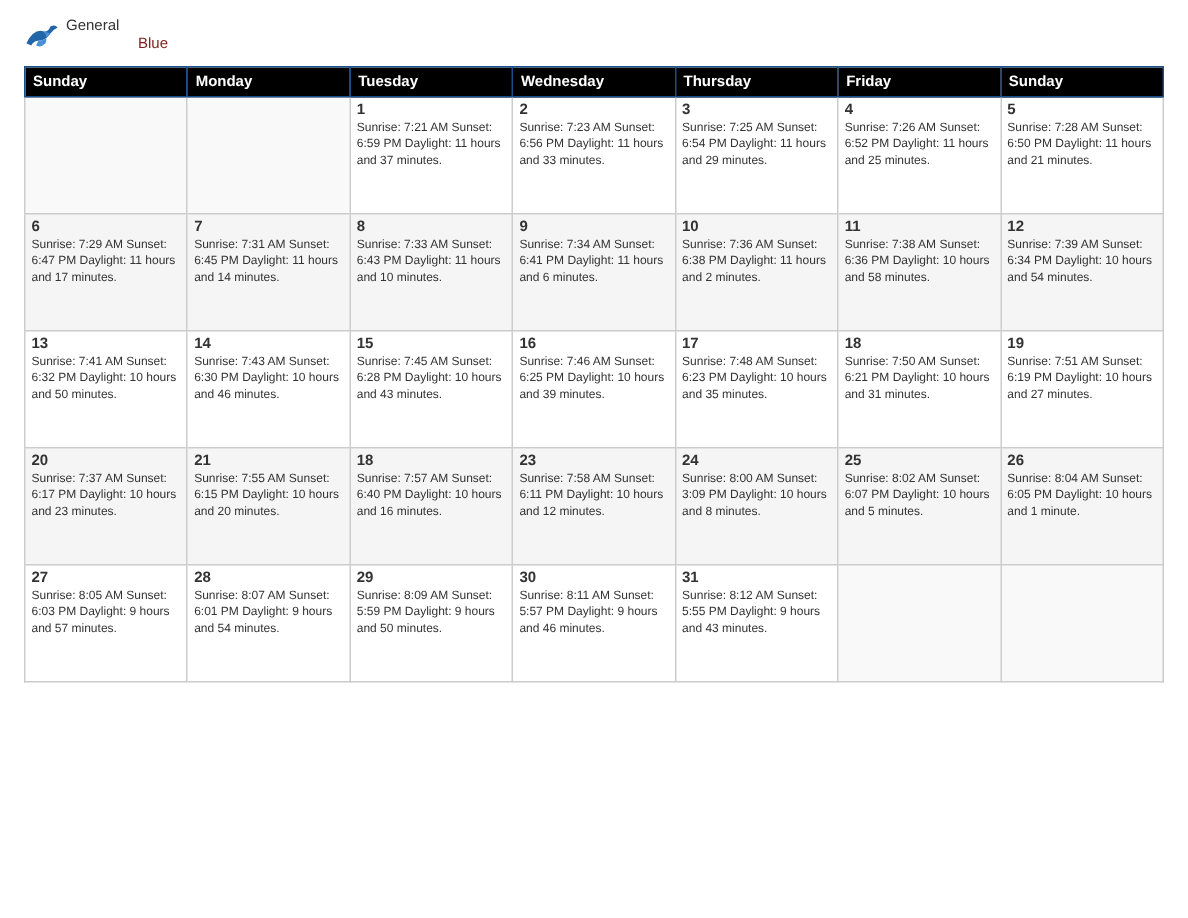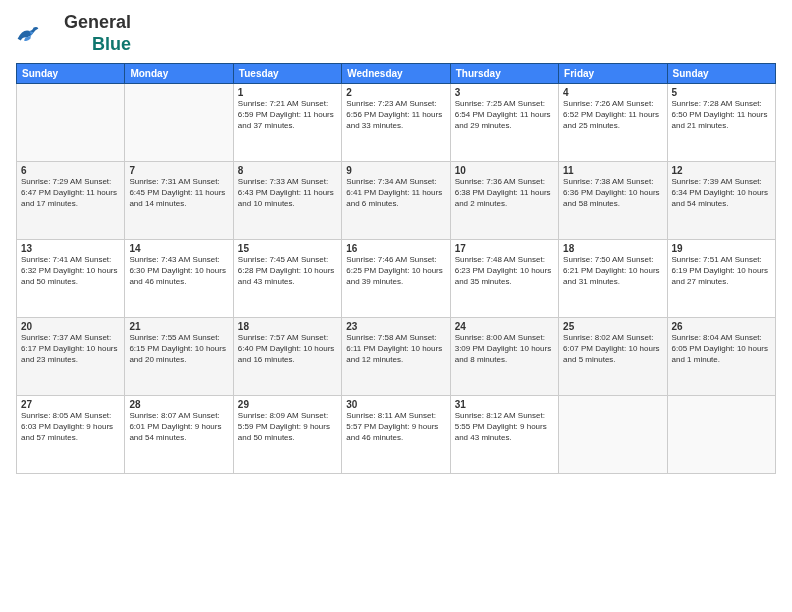--- a/index.html
+++ b/index.html
@@ -20,27 +20,26 @@
       justify-content: space-between;
       align-items: flex-start;
       margin-bottom: 8px;
     }
     .logo {
       display: flex;
       align-items: center;
       gap: 4px;
     }
     .logo-text {
-      font-size: 18px;
-      font-weight: bold;
+      font-size: 10px;
+      font-weight: normal;
       line-height: 1.2;
-      text-align: right;
     }
     .logo-general { color: #333; }
-    .logo-blue { color: #0f766e; padding-left: 48px; }
+    .logo-blue { color: #7f1d1d; padding-left: 48px; }
     .logo-bird {
       width: 24px;
       height: 20px;
     }
     .title-area {
       text-align: right;
     }
     .month-title {
       font-size: 32px;
       font-weight: bold;
@@ -49,21 +48,21 @@
     .location {
       font-size: 14px;
       color: #555;
     }
     .calendar {
       width: 100%;
       border-collapse: collapse;
       font-size: 9px;
     }
     .calendar th {
-      background: #3b82f6;
+      background: #000000;
       color: #fff;
       text-align: left;
       padding: 4px 5px;
       font-size: 10px;
       font-weight: bold;
       border: 1px solid #1a4f8a;
     }
     .calendar td {
       vertical-align: top;
       border: 1px solid #ccc;

